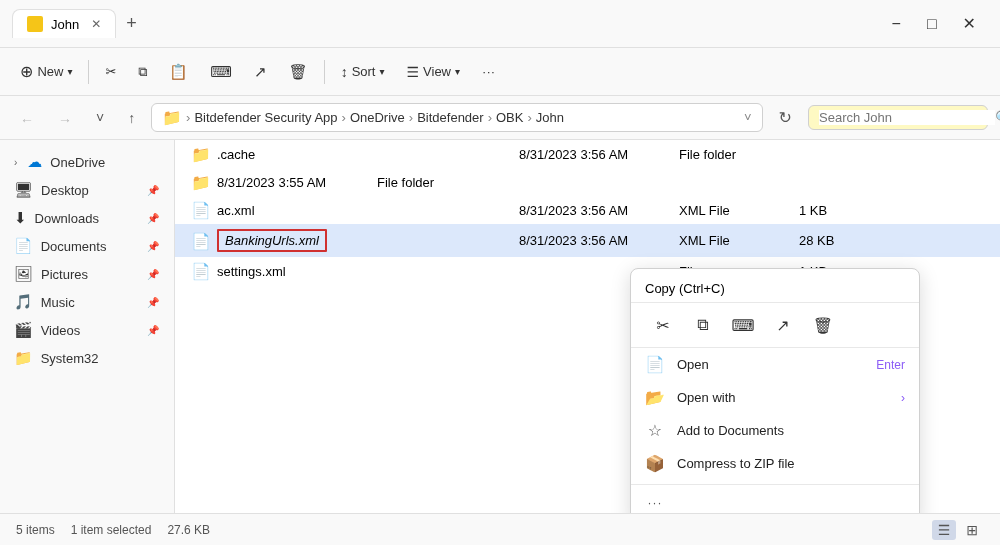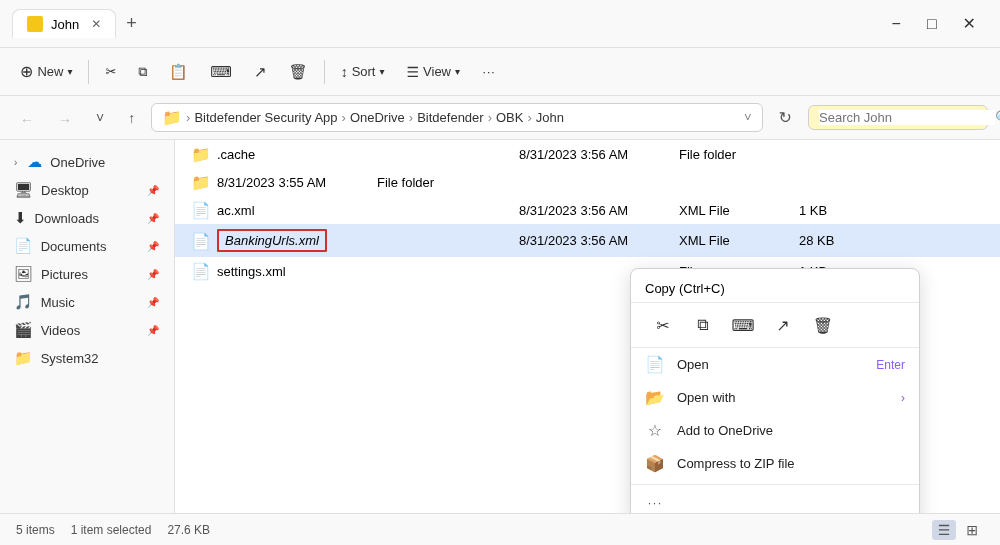--- a/index.html
+++ b/index.html
@@ -321,21 +321,21 @@
       </div>
 
       <div class="ctx-item">
         <span class="ctx-item-icon">📂</span>
         <span class="ctx-item-label">Open with</span>
         <span class="ctx-item-right">›</span>
       </div>
 
       <div class="ctx-item">
         <span class="ctx-item-icon">☆</span>
-        <span class="ctx-item-label">Add to OneDrive</span>
+        <span class="ctx-item-label">Add to Documents</span>
       </div>
 
       <div class="ctx-item">
         <span class="ctx-item-icon">📦</span>
         <span class="ctx-item-label">Compress to ZIP file</span>
       </div>
       <div class="ctx-sep"></div>
 
       <div class="ctx-item">
         <span class="ctx-item-icon" style="font-size:12px; letter-spacing:1px;">···</span>

